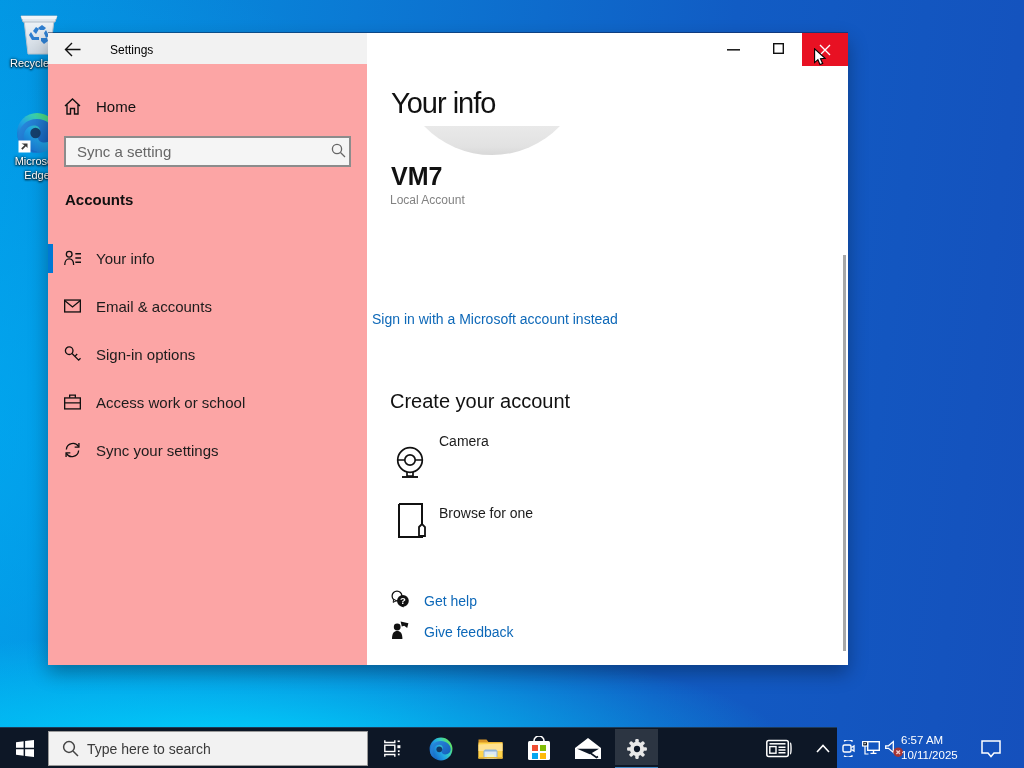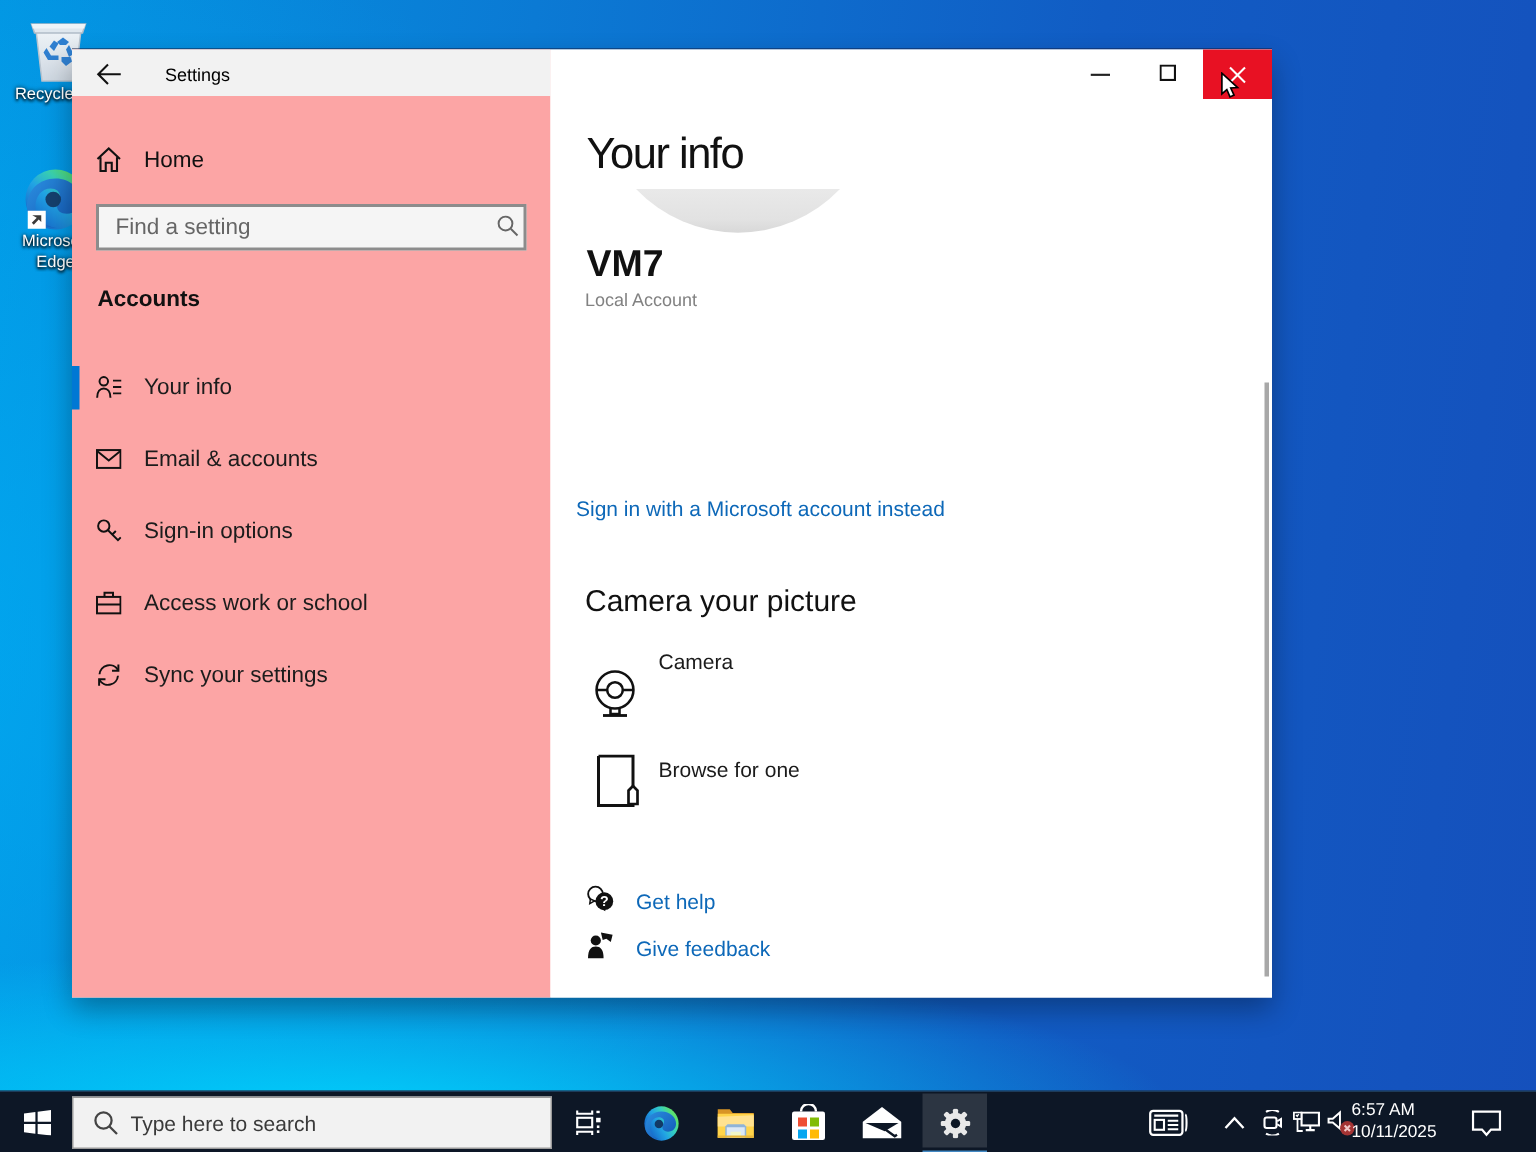--- a/index.html
+++ b/index.html
@@ -22,21 +22,21 @@
   background:rgba(15,30,70,0.5);
 }
 #sidebar { position:absolute; left:0; top:0; width:319px; height:632px; background:#fca5a5; }
 #titlegrad { position:absolute; left:0; top:0; width:319px; height:31px; background:#f2f2f2; }
 .navrow { position:absolute; left:0; width:319px; height:40px; }
 .navtext { position:absolute; left:48px; top:50%; transform:translateY(-50%); font-size:15px; color:#1c1c1c; }
 .navicon { position:absolute; left:16px; top:50%; transform:translateY(-50%); width:17px; height:17px; }
 #accent { position:absolute; left:0px; top:211px; width:5px; height:29px; background:#0078d4; }
 #content { position:absolute; left:319px; top:0; width:481px; height:632px; background:#fff; }
 .blue { color:#0d68b8; }
-#taskbar { position:absolute; left:0; top:727px; width:1024px; height:41px; background:#0d1726; border-top:1px solid rgba(45,95,140,0.5); }
+#taskbar { position:absolute; left:0; top:727px; width:837px; height:41px; background:#0d1726; border-top:1px solid rgba(45,95,140,0.5); }
 #tsearch {
   position:absolute; left:48px; top:3px; width:320px; height:35px;
   background:#f2f2f2; border:1px solid #9a9a9a; display:flex; align-items:center;
 }
 .tbicon { position:absolute; top:0; width:48px; height:41px; display:flex; align-items:center; justify-content:center; }
 .trayicon { position:absolute; top:0; height:41px; display:flex; align-items:center; justify-content:center; }
 #clock { position:absolute; left:901px; top:5px; width:76px; text-align:left; color:#fff; font-size:11.5px; line-height:15px; }
 </style>
 </head>
 <body>
@@ -94,21 +94,21 @@
       <path d="M8 1 L1.5 7.5 L8 14 M1.8 7.5 L16.5 7.5" stroke="#111" stroke-width="1.4" fill="none"></path>
     </svg>
     <div style="position:absolute; left:62px; top:10px; font-size:12px; color:#000;">Settings</div>
 
     <svg style="position:absolute; top:65px; left:16px;" width="17" height="17" viewBox="0 0 17 17">
       <path d="M1 8 L8.5 1 L16 8 M3 6.8 L3 16 L6.5 16 L6.5 10.5 L10.5 10.5 L10.5 16 L14 16 L14 6.8" stroke="#111" stroke-width="1.4" fill="none"></path>
     </svg>
     <div style="position:absolute; left:48px; top:65px; font-size:15px; color:#111;">Home</div>
 
     <div style="position:absolute; left:16px; top:103px; width:287px; height:31px; background:#f5f5f5; border:2px solid #8c8c8c;"></div>
-    <div style="position:absolute; left:29px; top:110px; font-size:15px; color:#666;">Find a setting</div>
+    <div style="position:absolute; left:29px; top:110px; font-size:15px; color:#666;">Sync a setting</div>
     <svg style="position:absolute; left:283px; top:110px;" width="15" height="15" viewBox="0 0 15 15">
       <circle cx="6" cy="6" r="4.6" stroke="#666" stroke-width="1.3" fill="none"></circle>
       <path d="M9.5 9.5 L14 14" stroke="#666" stroke-width="1.3"></path>
     </svg>
 
     <div style="position:absolute; left:17px; top:158px; font-size:15px; font-weight:bold; color:#111;">Accounts</div>
 
     <div id="accent"></div>
 
     <div class="navrow" style="top:205px;">
@@ -160,22 +160,22 @@
         <linearGradient id="avg" x1="0" y1="0" x2="0" y2="1">
           <stop offset="0" stop-color="#e9e9e9"></stop>
             <stop offset="0.7" stop-color="#e2e2e2"></stop>
             <stop offset="1" stop-color="#d8d8d8"></stop>
         </linearGradient>
       </defs>
       <path d="M0 0 L136 0 A 94 94 0 0 1 0 0 Z" fill="url(#avg)"></path>
     </svg>
     <div style="position:absolute; left:24px; top:129px; font-size:25px; font-weight:bold; color:#111;">VM7</div>
     <div style="position:absolute; left:23px; top:160px; font-size:12px; color:#828282;">Local Account</div>
-    <div style="position:absolute; left:17px; top:278px; font-size:14px;margin-top:20px;" class="blue">Sign in with a Microsoft account instead</div>
-    <div style="position:absolute; left:23px; top:357px; font-size:20px; color:#111;">Camera your picture</div>
+    <div style="position:absolute; left:5px; top:278px; font-size:14px;" class="blue">Sign in with a Microsoft account instead</div>
+    <div style="position:absolute; left:23px; top:357px; font-size:20px; color:#111;">Create your account</div>
 
     <svg style="position:absolute; left:29px; top:413px;" width="28" height="34" viewBox="0 0 28 34">
       <circle cx="14" cy="14" r="12.3" stroke="#111" stroke-width="1.7" fill="none"></circle>
       <circle cx="14" cy="14" r="5.2" stroke="#111" stroke-width="1.7" fill="none"></circle>
       <path d="M1.7 14 L8.8 14 M19.2 14 L26.3 14" stroke="#111" stroke-width="1.7"></path>
       <path d="M11 26 L11 30 L17 30 L17 26" stroke="#111" stroke-width="1.7" fill="none"></path>
       <path d="M6 31 L22 31" stroke="#111" stroke-width="1.9"></path>
     </svg>
     <div style="position:absolute; left:72px; top:400px; font-size:14px; color:#1b1b1b;">Camera</div>
 

